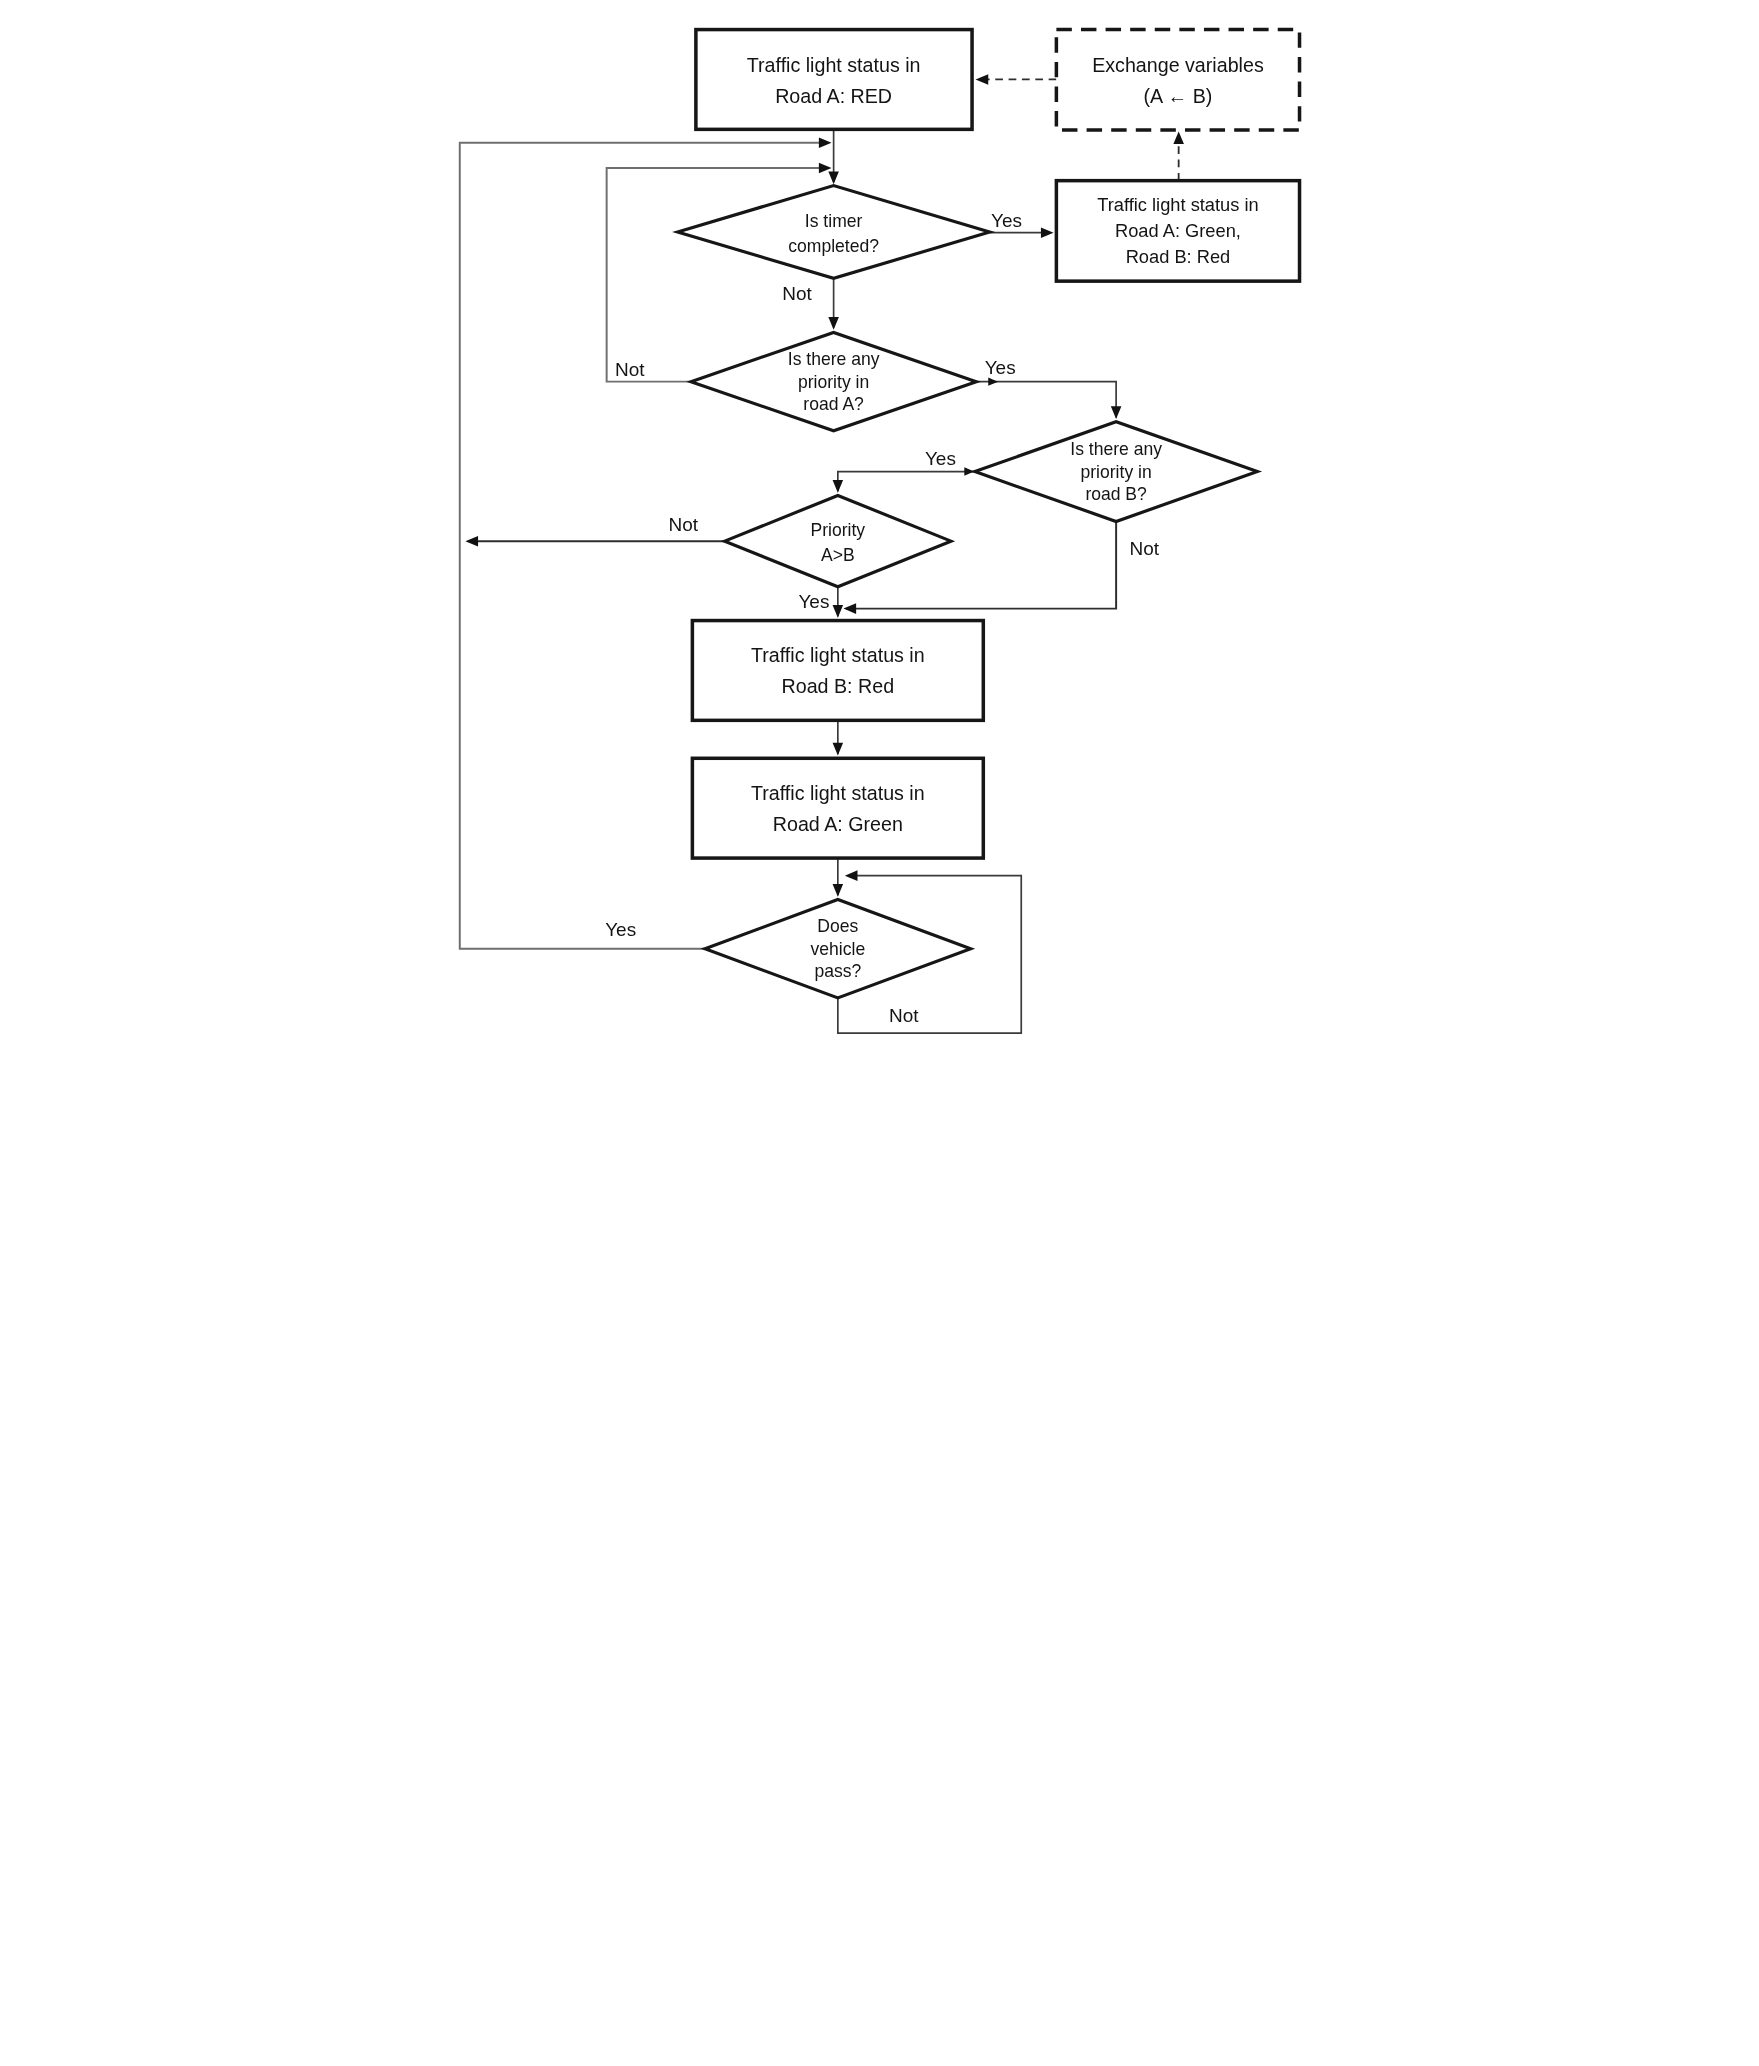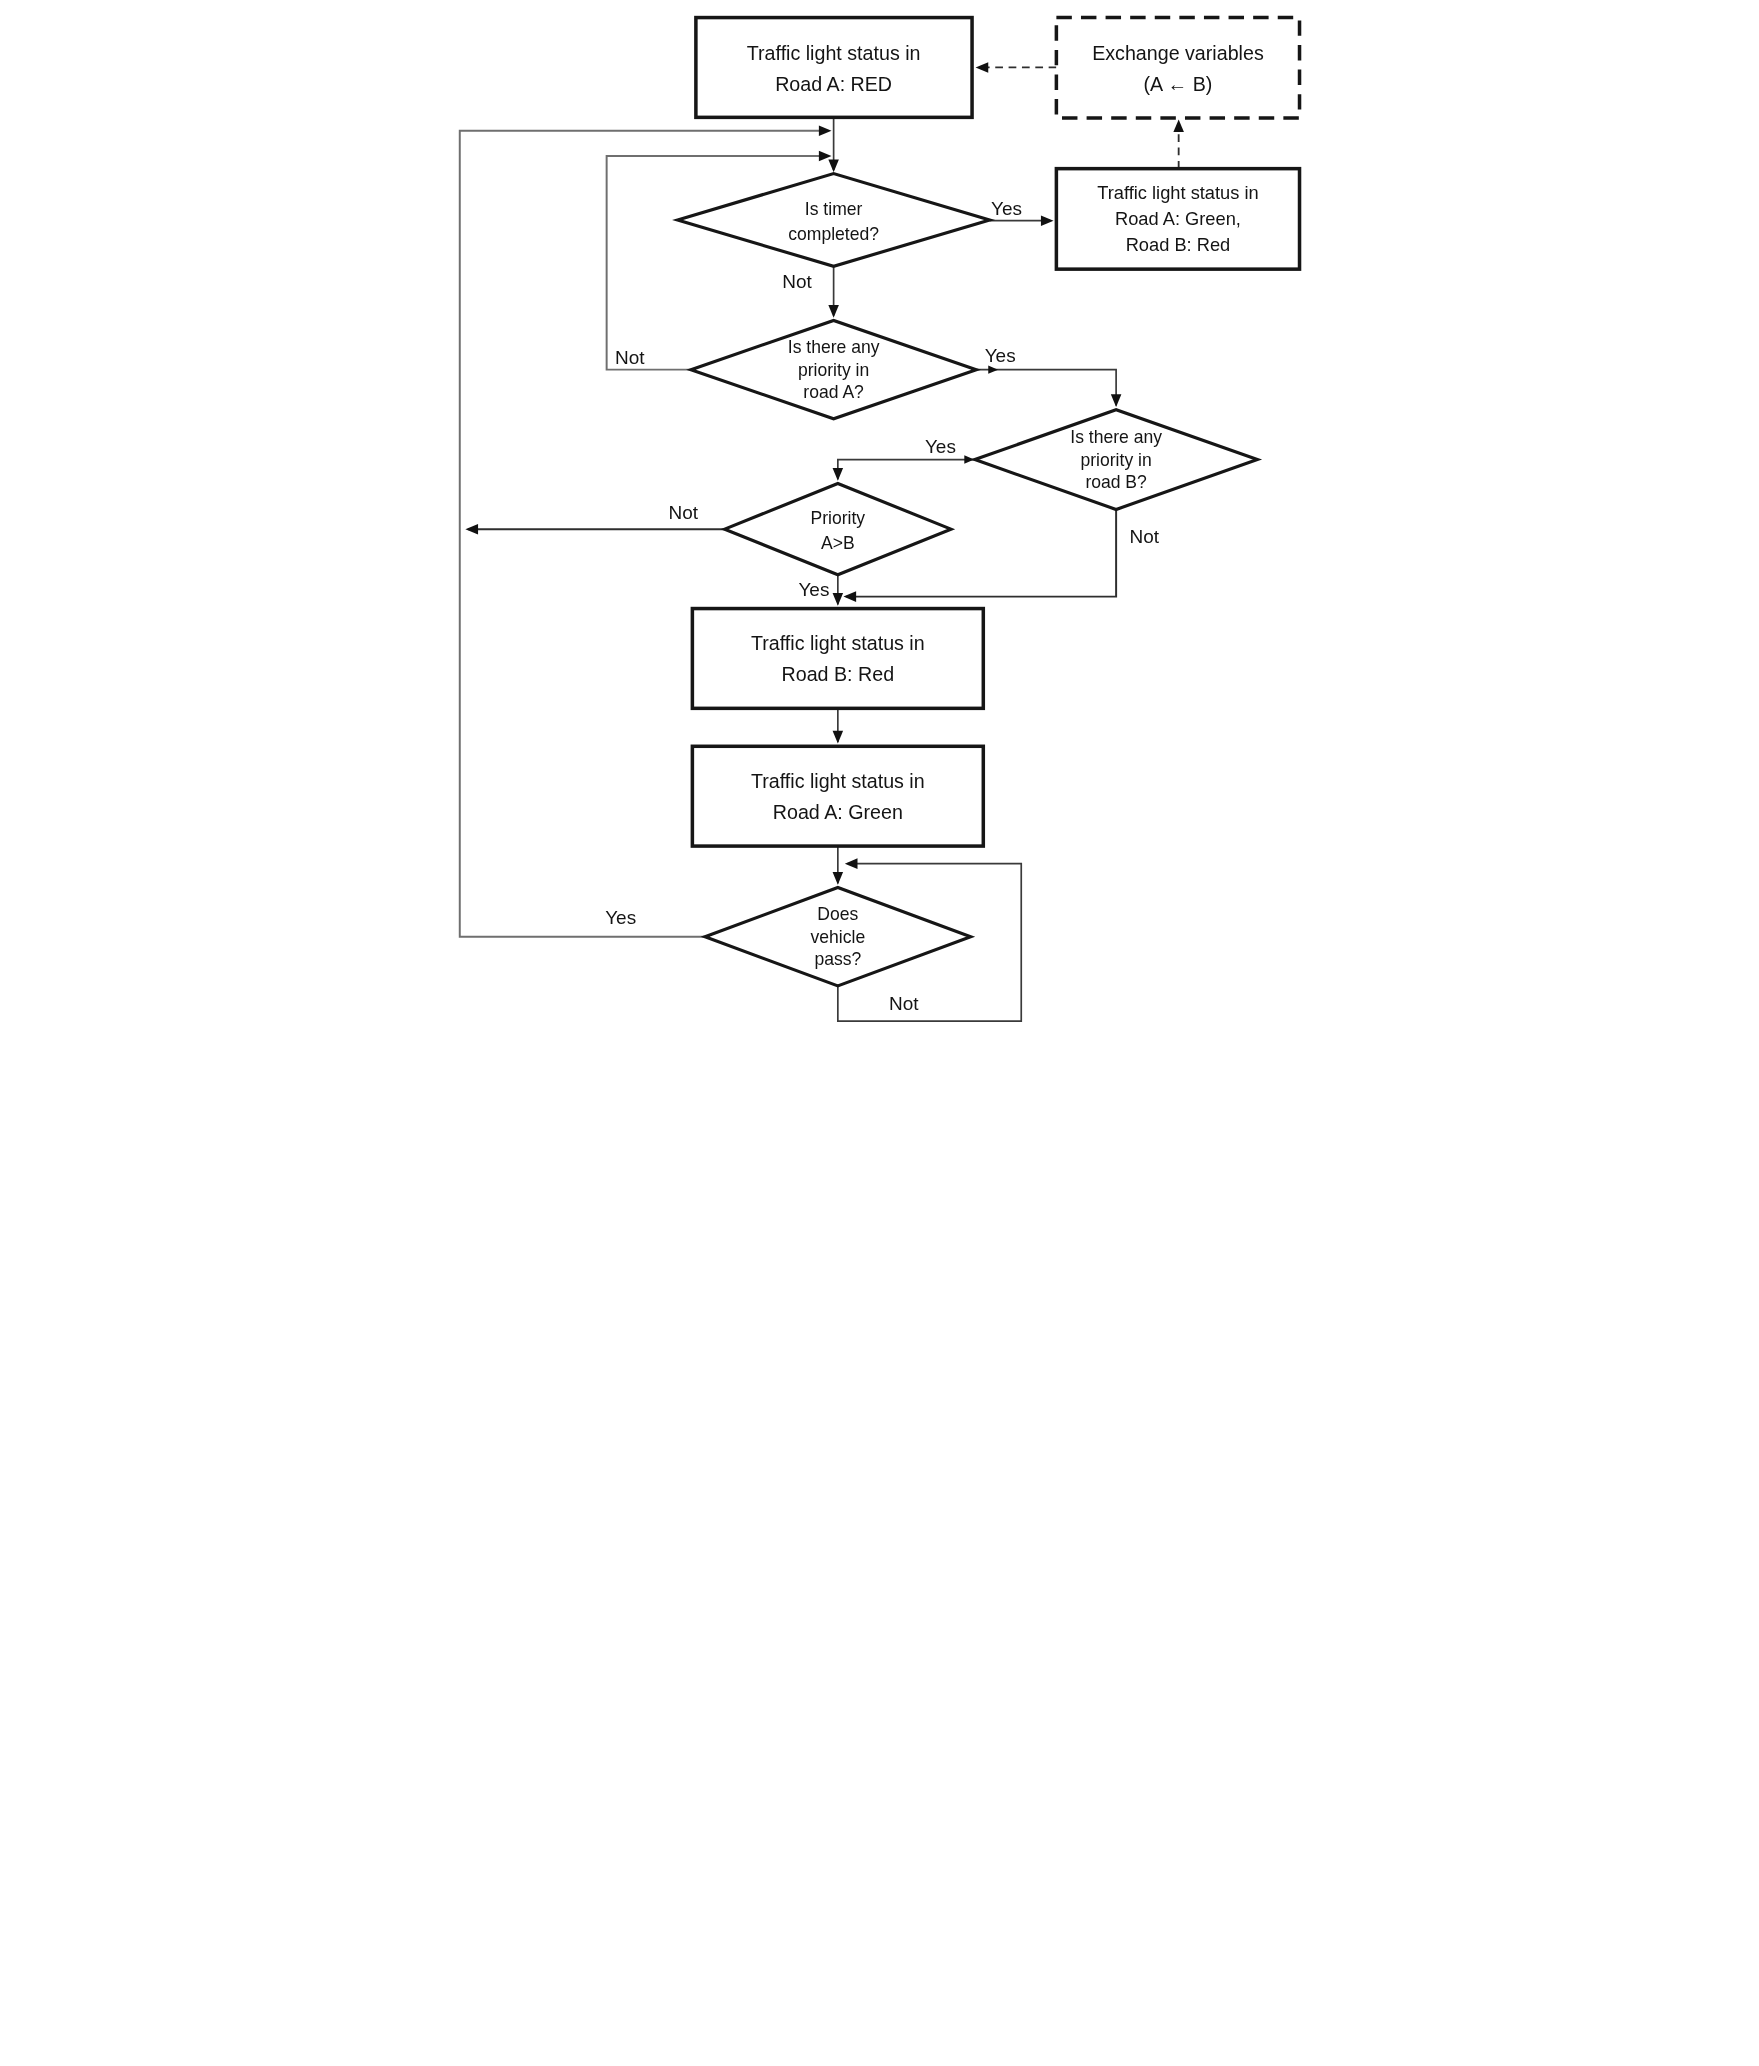--- a/index.html
+++ b/index.html
@@ -1,17 +1,17 @@
 <!DOCTYPE html>
 <html style="font-size:11.2px"><head>
 <meta charset="utf-8">
 <style>
   html,body{margin:0;padding:0;background:#ffffff;}
   body{font-family:"Liberation Sans",sans-serif;}
-  .stage{width:880px;height:1033px;position:relative;background:#fff;margin:0 auto;}
+  .stage{width:880px;height:1033px;position:relative;background:#fff;margin:12px auto;}
   svg{display:block;}
   .node-rect{fill:#ffffff;stroke:#161616;stroke-width:5;}
   .node-rect-dashed{fill:#ffffff;stroke:#161616;stroke-width:5;stroke-dasharray:22 13;}
   .diamond{fill:#ffffff;stroke:#161616;stroke-width:4.5;}
   .conn{fill:none;stroke:#3a3a3a;stroke-width:2.4;}
   .conn-thick{fill:none;stroke:#2e2e2e;stroke-width:2.8;}
   .conn-gray{fill:none;stroke:#6f6f6f;stroke-width:2.8;}
   .conn-dashed{fill:none;stroke:#2e2e2e;stroke-width:2.6;stroke-dasharray:11 8;}
   .ah{fill:#111111;stroke:none;}
   .node-text{font-size:28px;fill:#141414;text-anchor:middle;}

